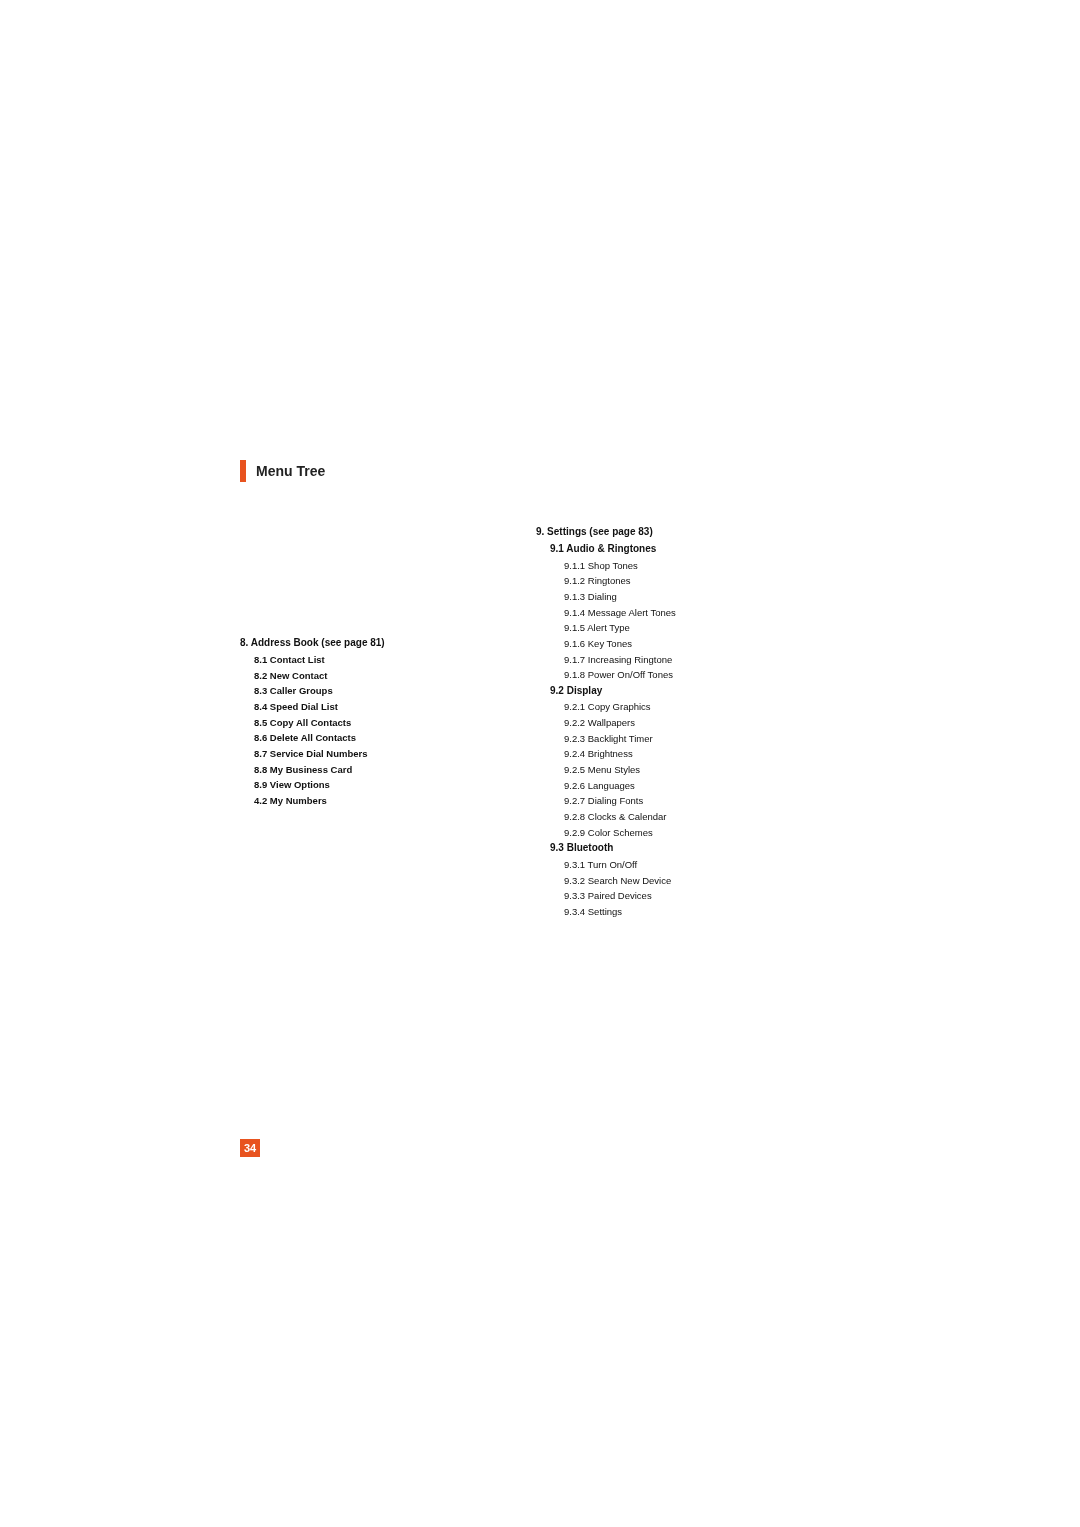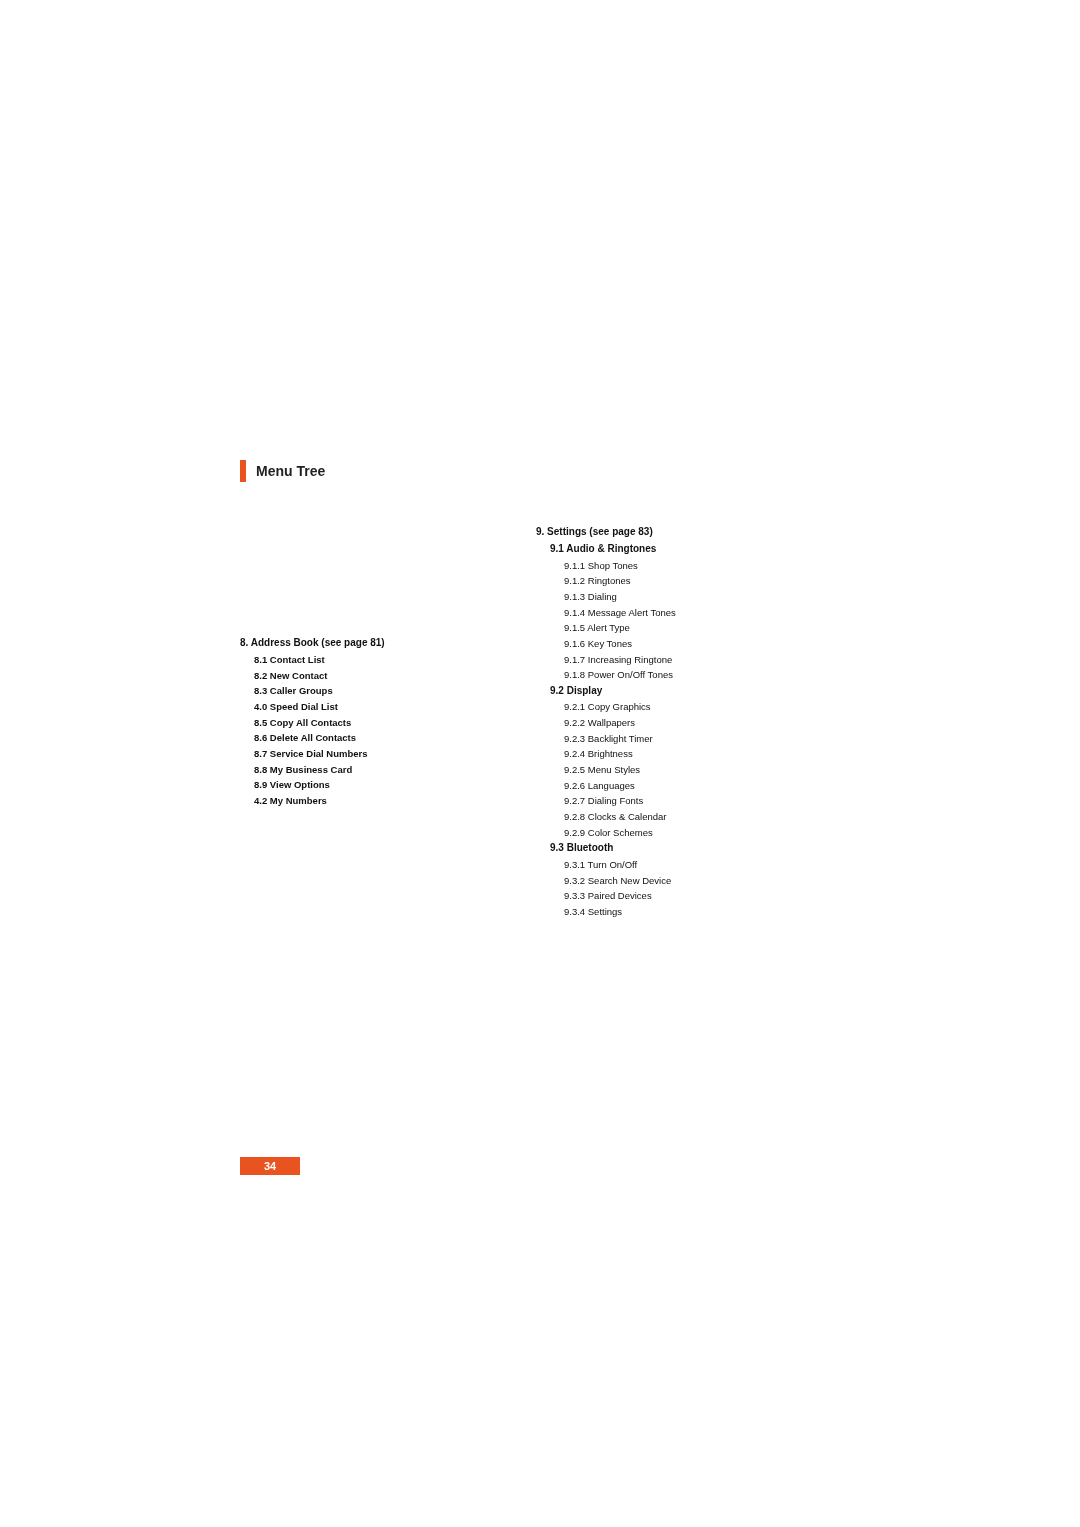--- a/index.html
+++ b/index.html
@@ -92,27 +92,27 @@
     .subsection-title {
       font-size: 10px;
       font-weight: bold;
       color: #111;
       line-height: 1.65;
       padding-left: 14px;
     }
 
     .page-number-box {
       position: absolute;
-      bottom: 352px;
+      bottom: 370px;
       left: 240px;
       background: #e8531f;
       color: #ffffff;
       font-size: 11px;
       font-weight: bold;
-      padding: 3px 24px;
+      padding: 3px 4px;
     }
   </style>
 </head>
 <body>
 
 <div class="page-container">
 
   <div class="menu-tree-section">
 
     <div class="section-header">
@@ -121,21 +121,21 @@
     </div>
 
     <div class="columns-container">
 
       <div class="left-column">
         <div class="menu-section-title">8. Address Book (see page 81)</div>
 
         <div class="menu-item bold sub">8.1 Contact List</div>
         <div class="menu-item bold sub">8.2 New Contact</div>
         <div class="menu-item bold sub">8.3 Caller Groups</div>
-        <div class="menu-item bold sub">4.0 Speed Dial List</div>
+        <div class="menu-item bold sub">8.4 Speed Dial List</div>
         <div class="menu-item bold sub">8.5 Copy All Contacts</div>
         <div class="menu-item bold sub">8.6 Delete All Contacts</div>
         <div class="menu-item bold sub">8.7 Service Dial Numbers</div>
         <div class="menu-item bold sub">8.8 My Business Card</div>
         <div class="menu-item bold sub">8.9 View Options</div>
         <div class="menu-item bold sub">4.2 My Numbers</div>
       </div>
 
       <div class="right-column">
         <div class="menu-section-title">9. Settings (see page 83)</div>

